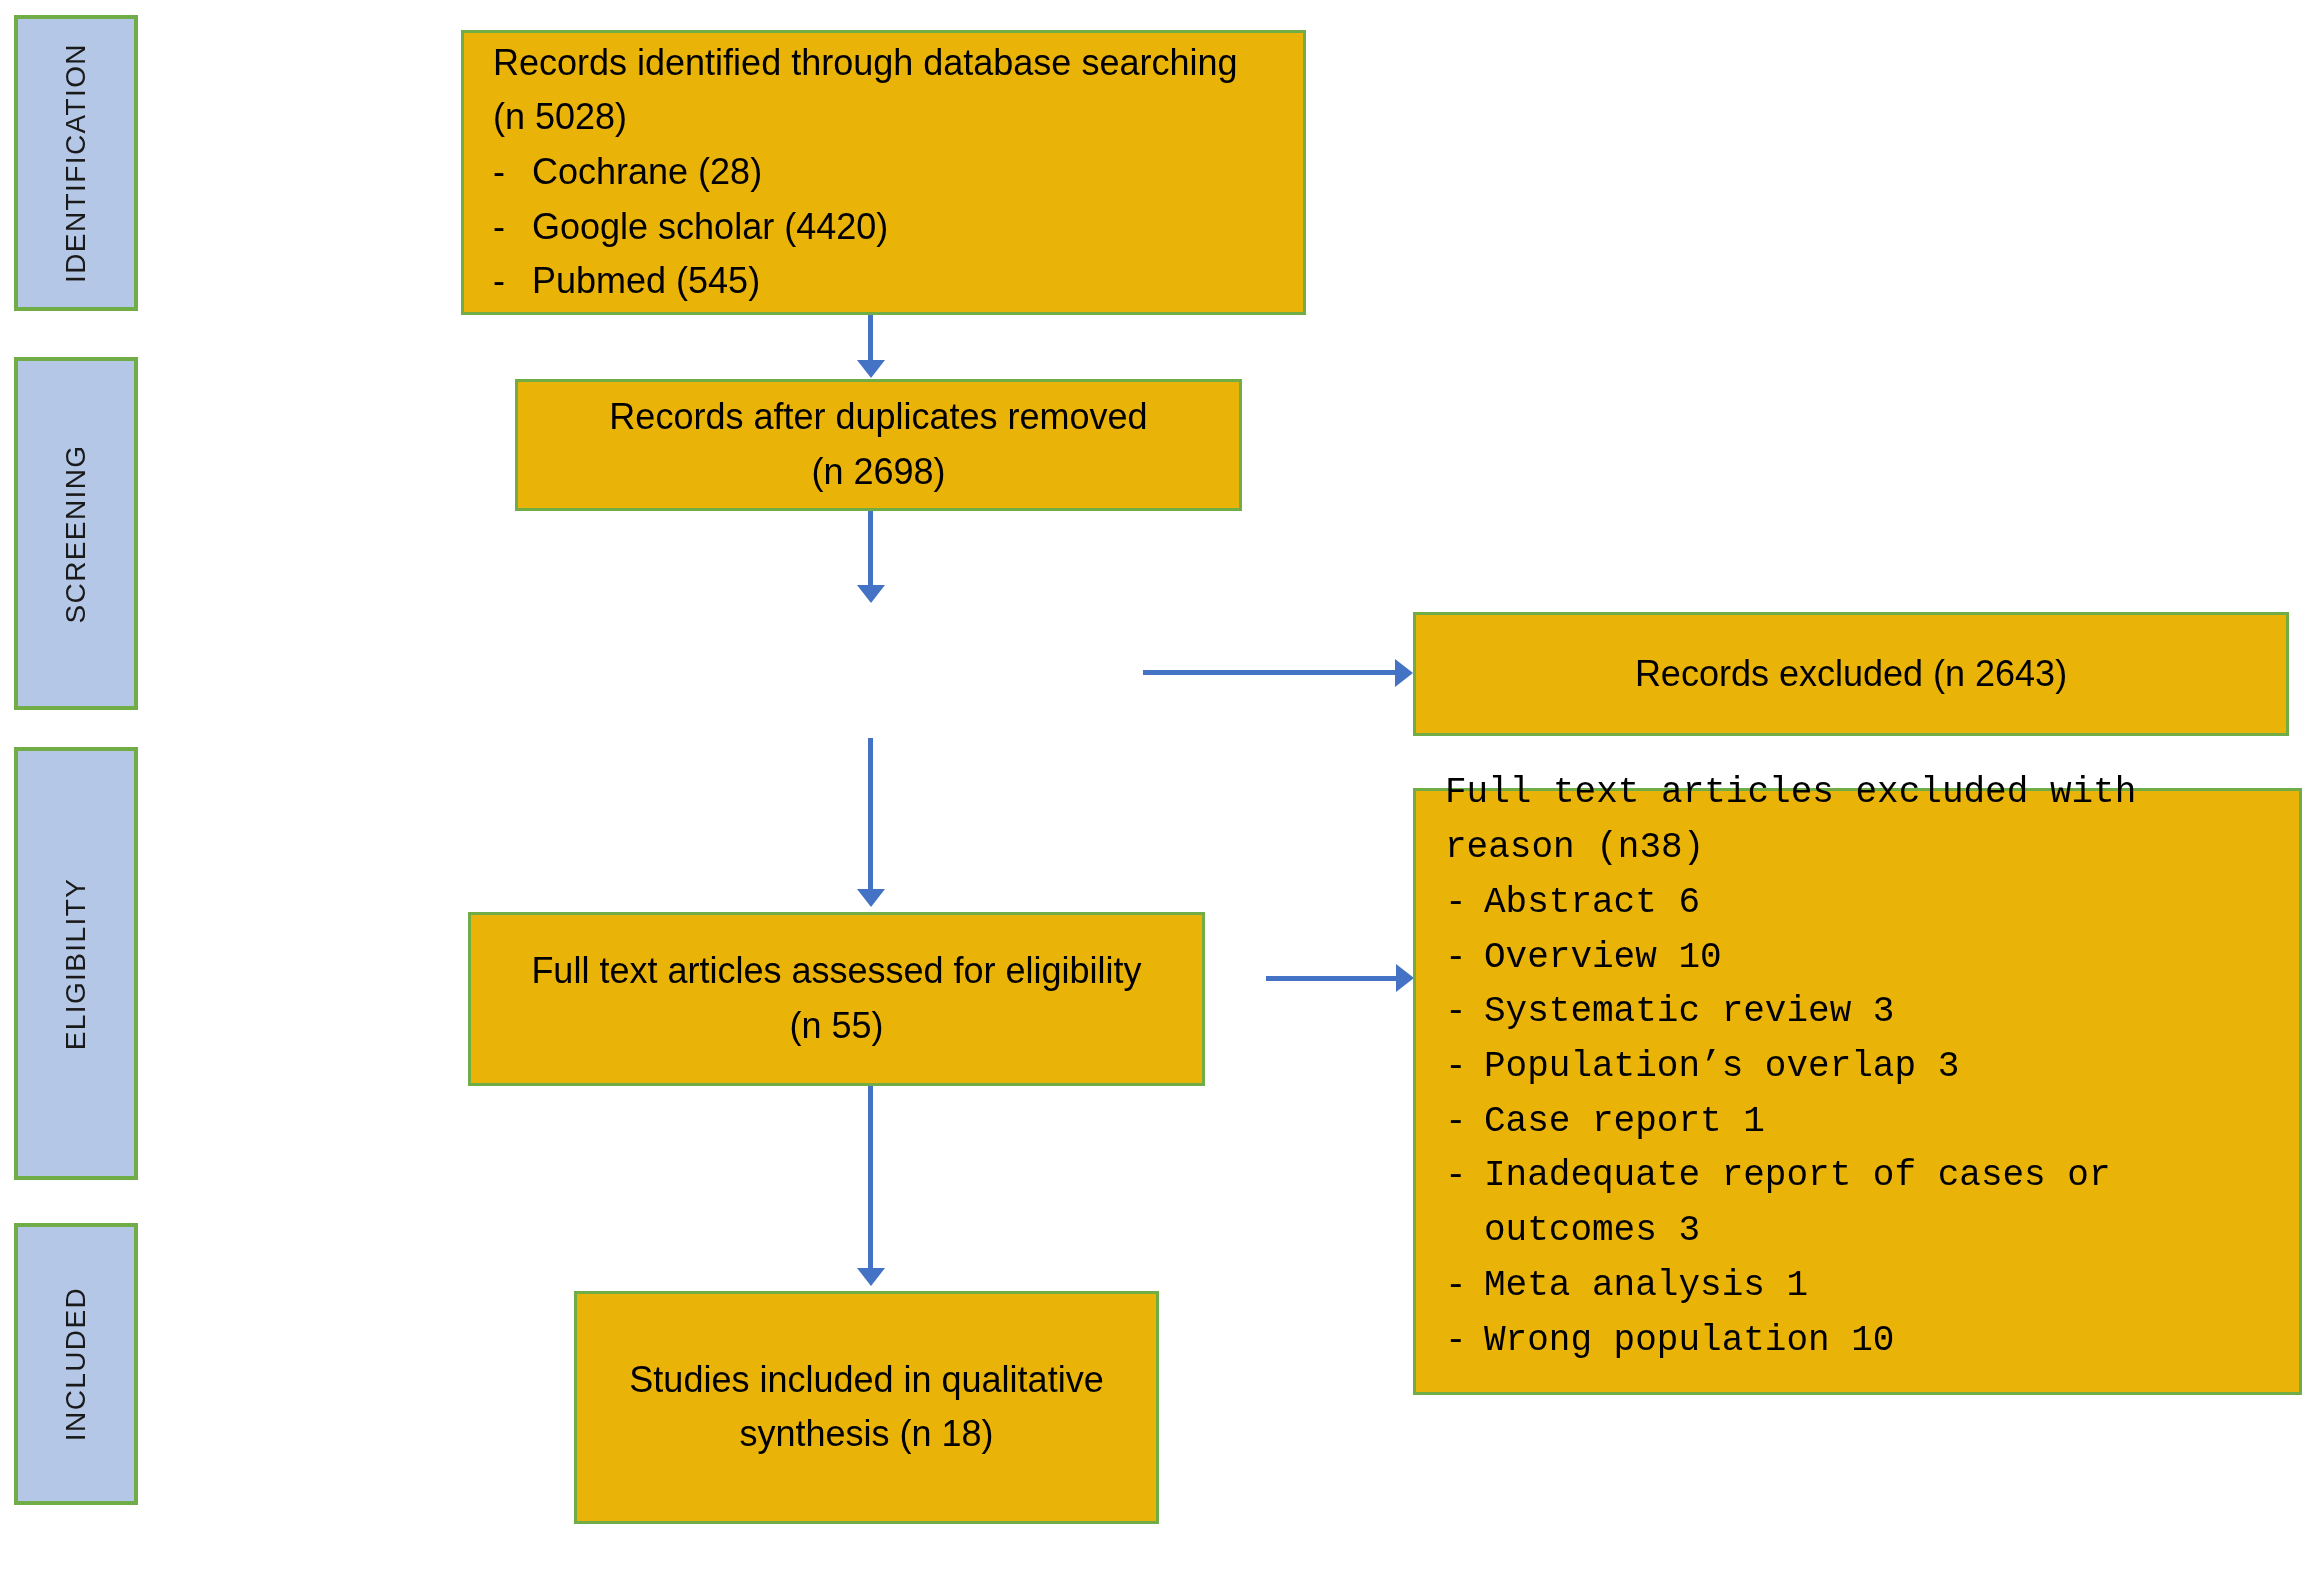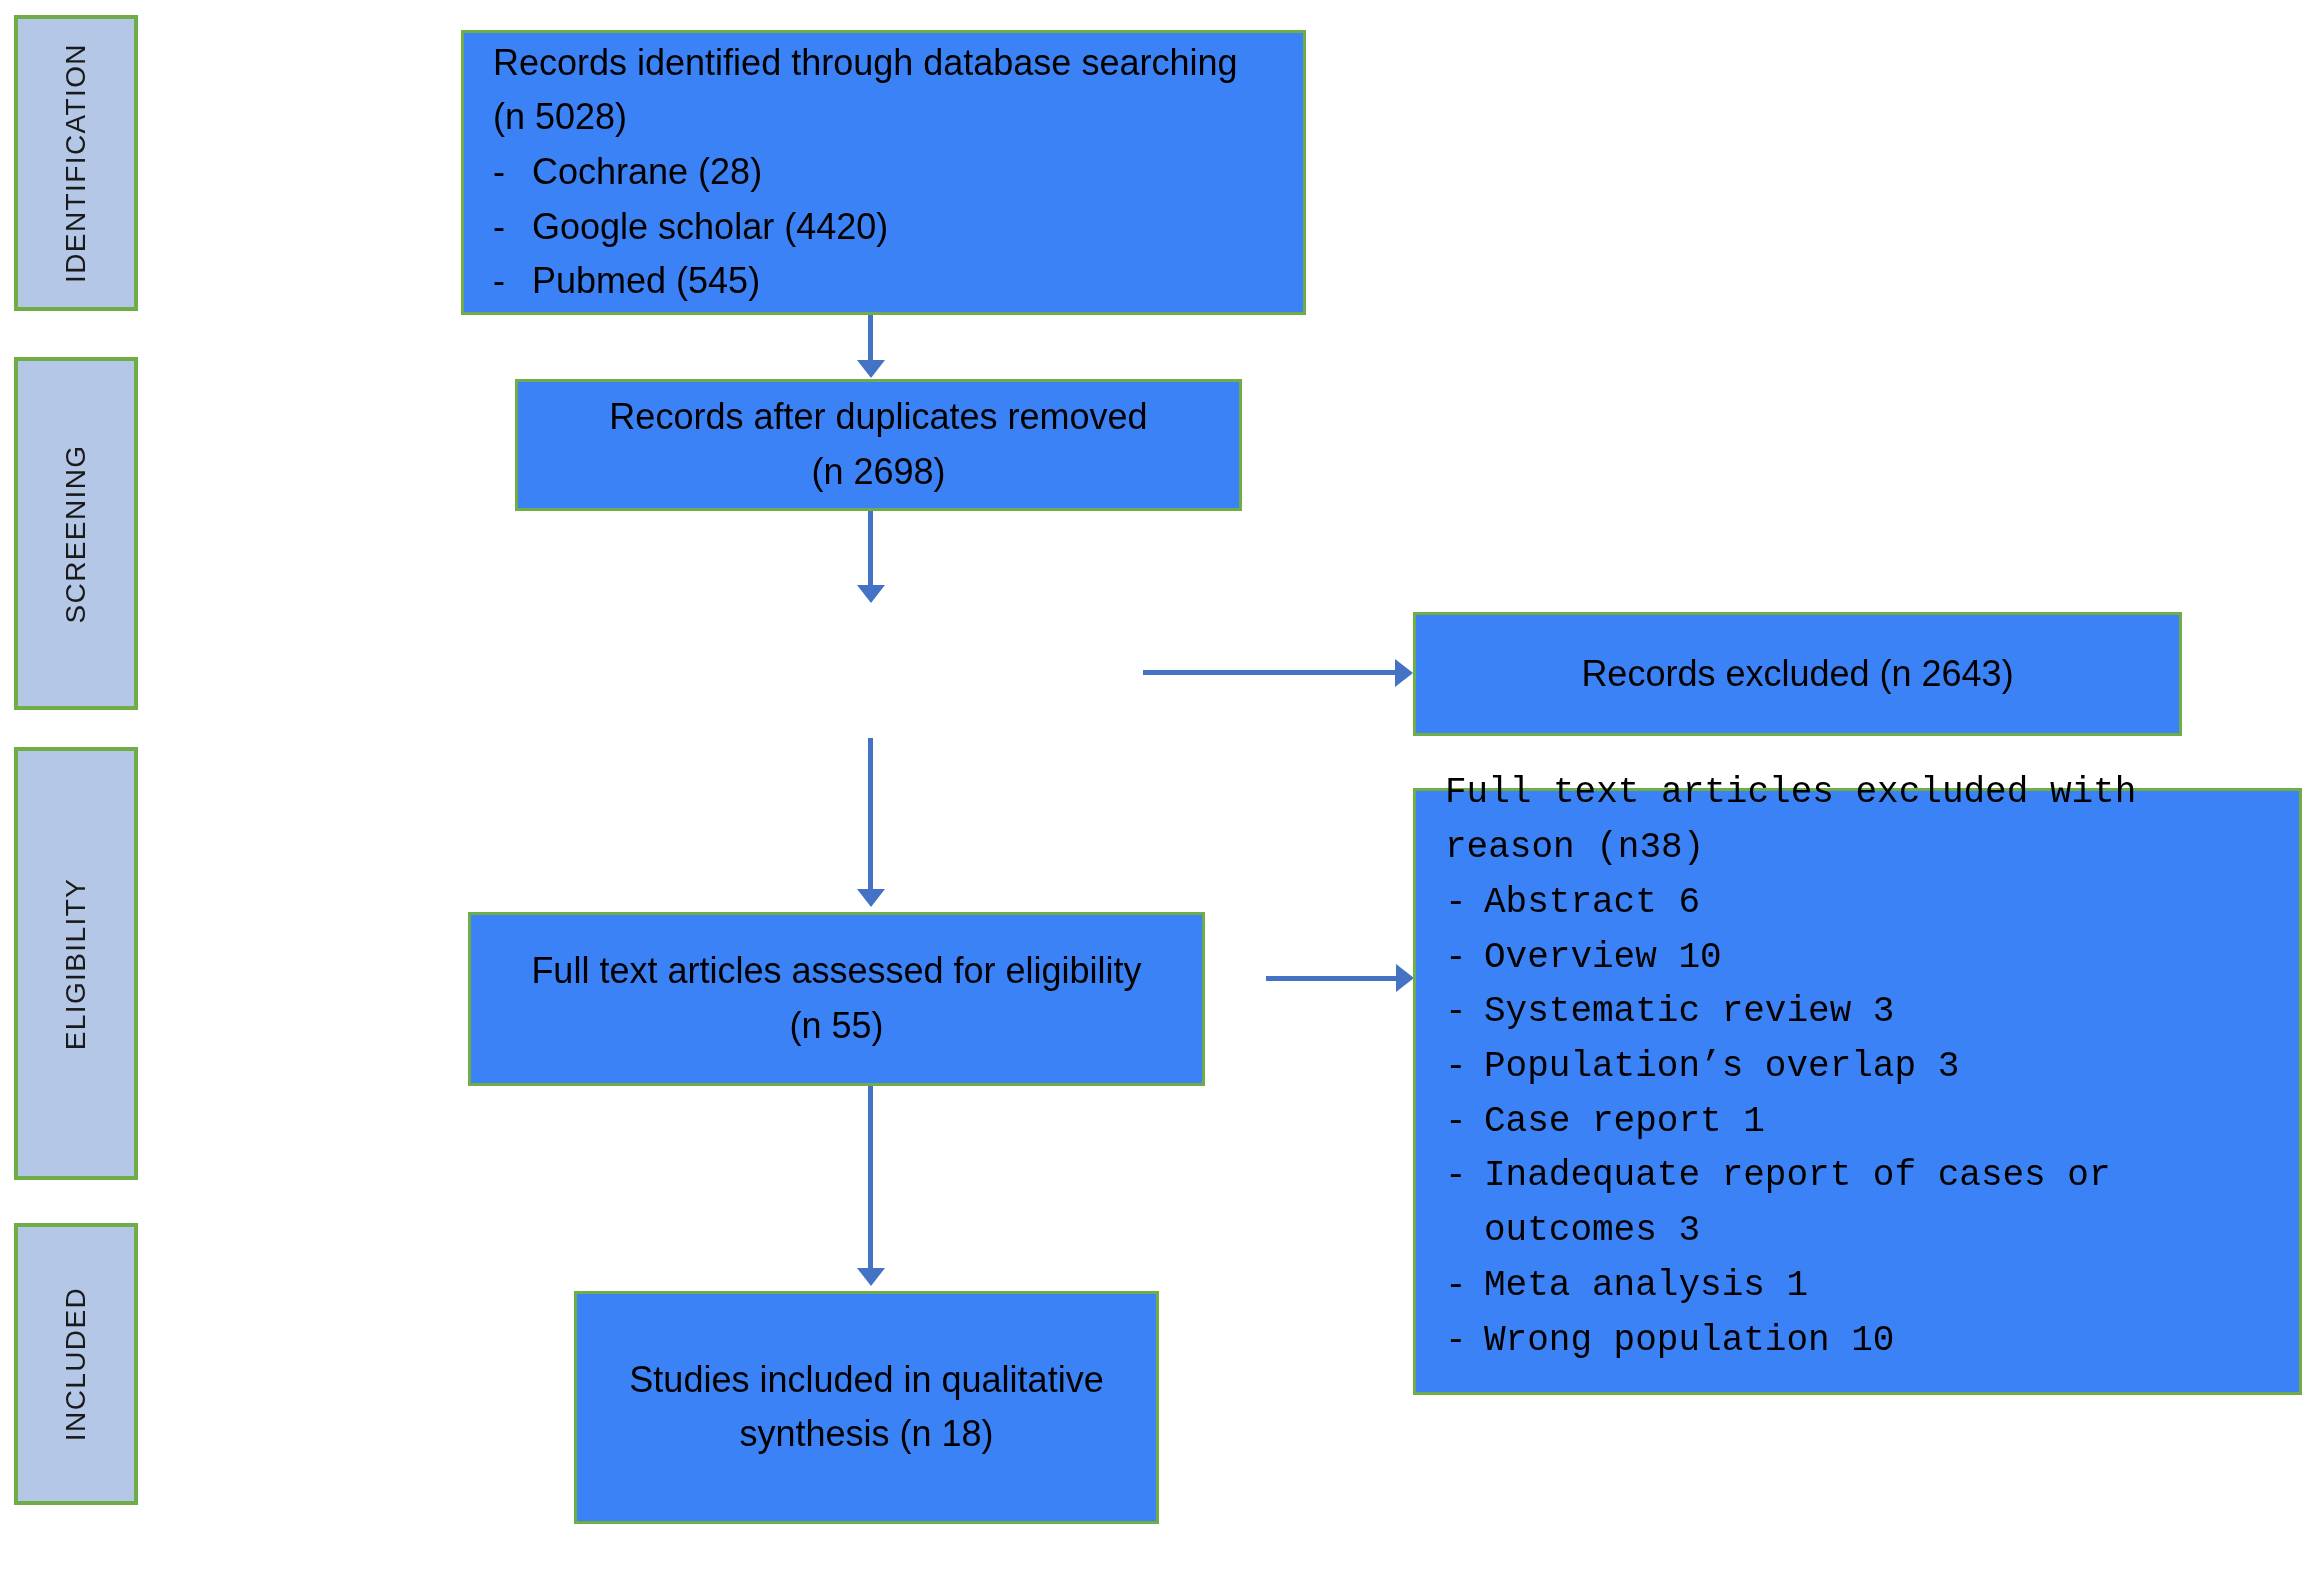--- a/index.html
+++ b/index.html
@@ -35,21 +35,21 @@
     font-size: 28px;
     letter-spacing: 1.4px;
     color: #1a1a1a;
     font-family: "Liberation Sans", sans-serif;
   }
 
   
   .flow-box {
     position: absolute;
     box-sizing: border-box;
-    background: #3b82f6;
+    background: #eab308;
     border: 3.5px solid #70AD47;
     color: #000000;
     font-size: 36px;
     line-height: 1.52;
   }
   .flow-box .inner {
     position: absolute;
     left: 0; right: 0; top: 50%;
     transform: translateY(-50%);
     padding: 0 29px;
@@ -149,21 +149,21 @@
     </div>
   </div>
 
   <div class="conn v" style="left:868px; top:511px; height:75px;"></div>
   <div class="arrow-down" style="left:857px; top:585px;"></div>
 
 
   <div class="conn h" style="left:1143px; top:670px; width:257px;"></div>
   <div class="arrow-right" style="left:1395px; top:659px;"></div>
 
-  <div class="flow-box center" style="left:1413px; top:612px; width:769px; height:124px;">
+  <div class="flow-box center" style="left:1413px; top:612px; width:876px; height:124px;">
     <div class="inner">
       <div>Records excluded (n 2643)</div>
     </div>
   </div>
 
   <div class="conn v" style="left:868px; top:738px; height:154px;"></div>
   <div class="arrow-down" style="left:857px; top:889px;"></div>
 
   <div class="flow-box center" style="left:468px; top:912px; width:737px; height:174px;">
     <div class="inner">

